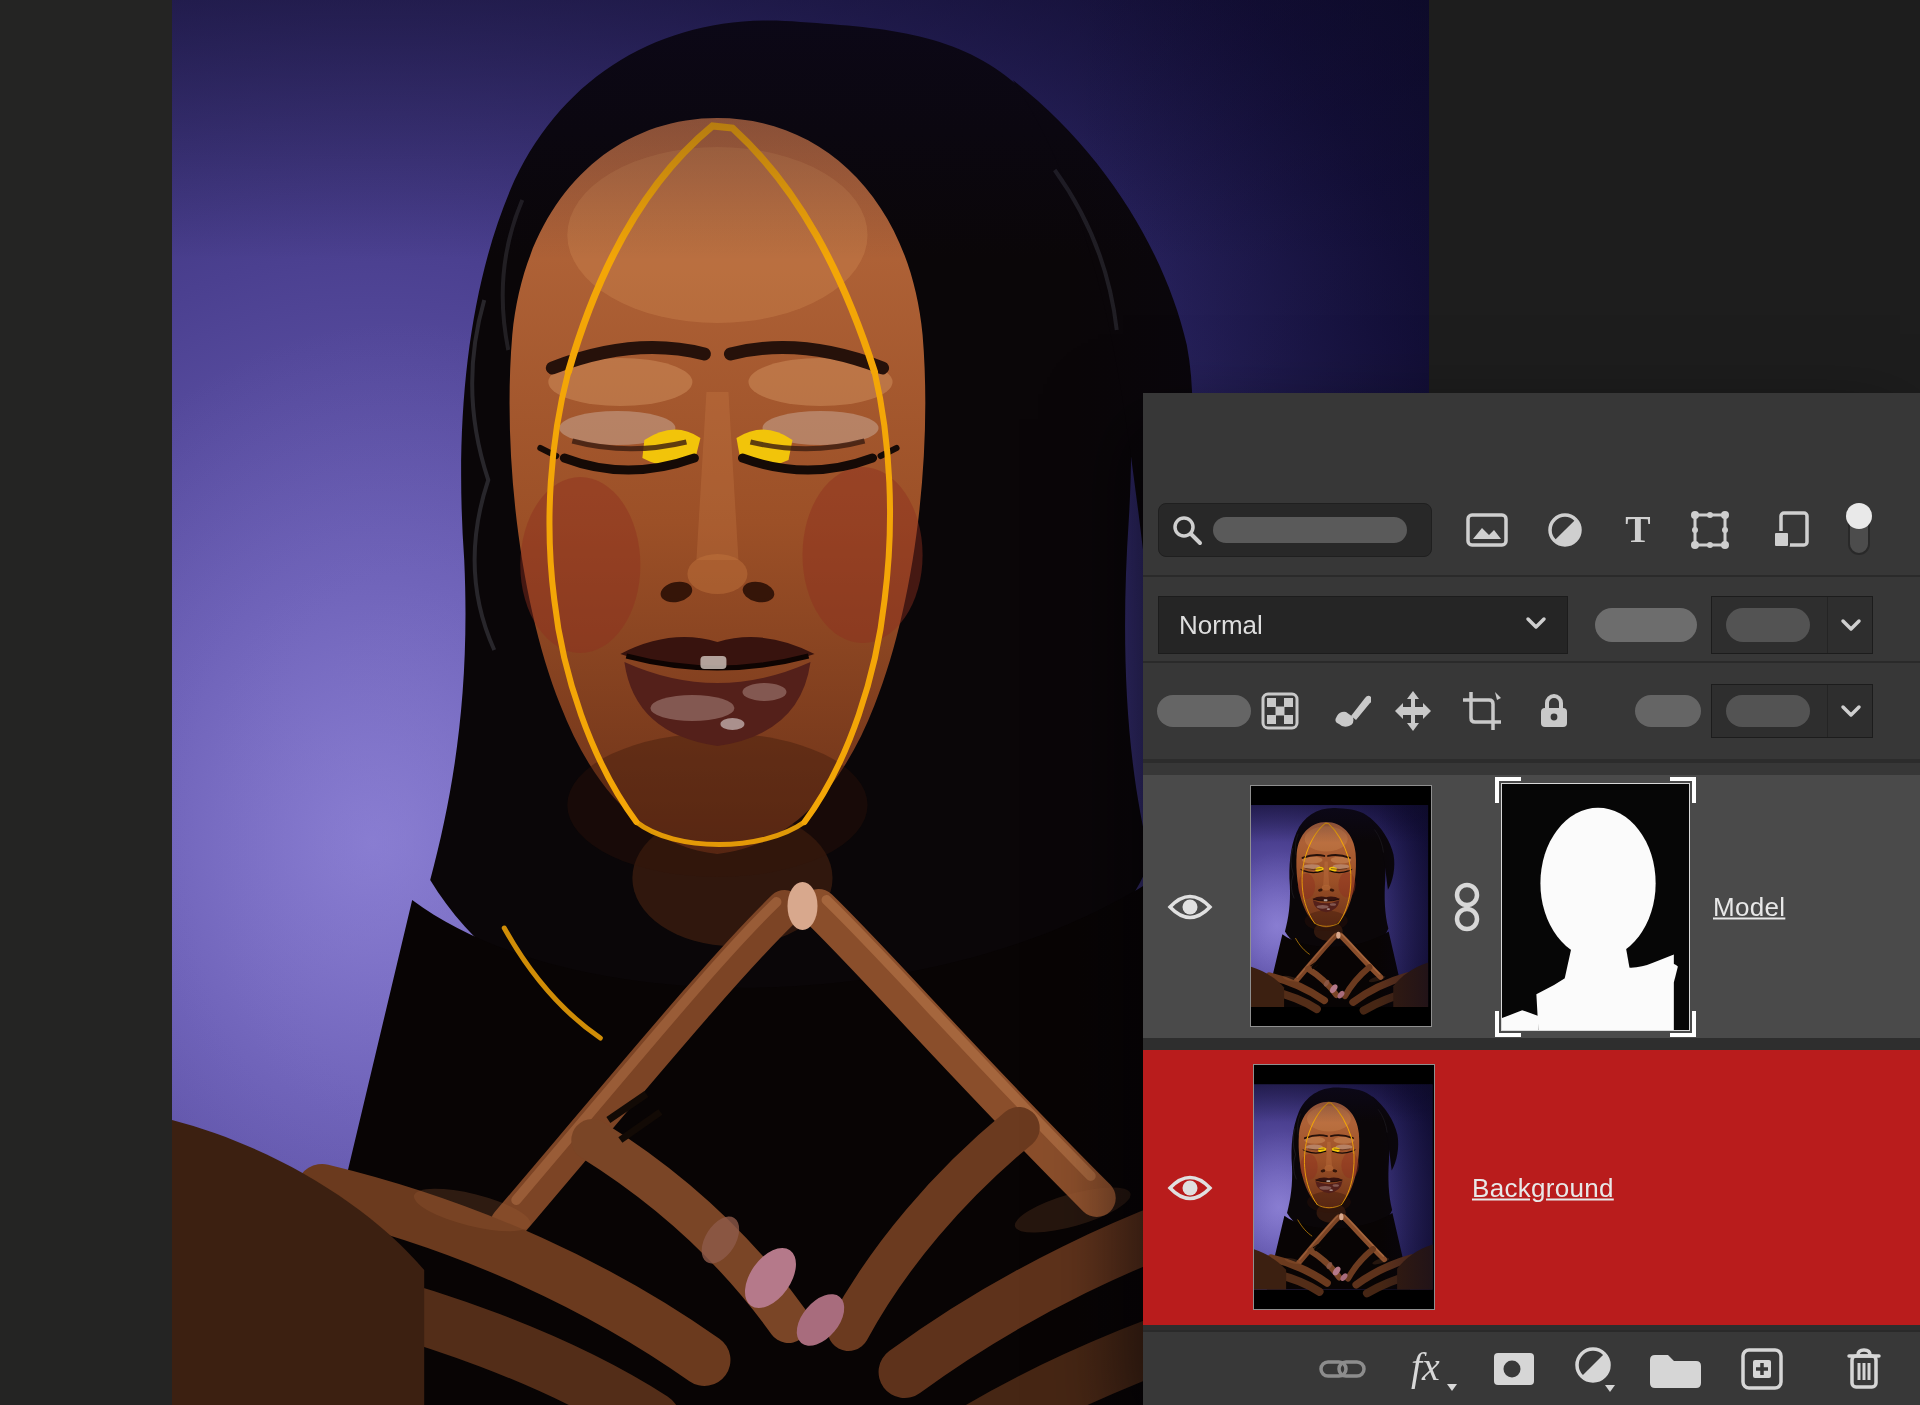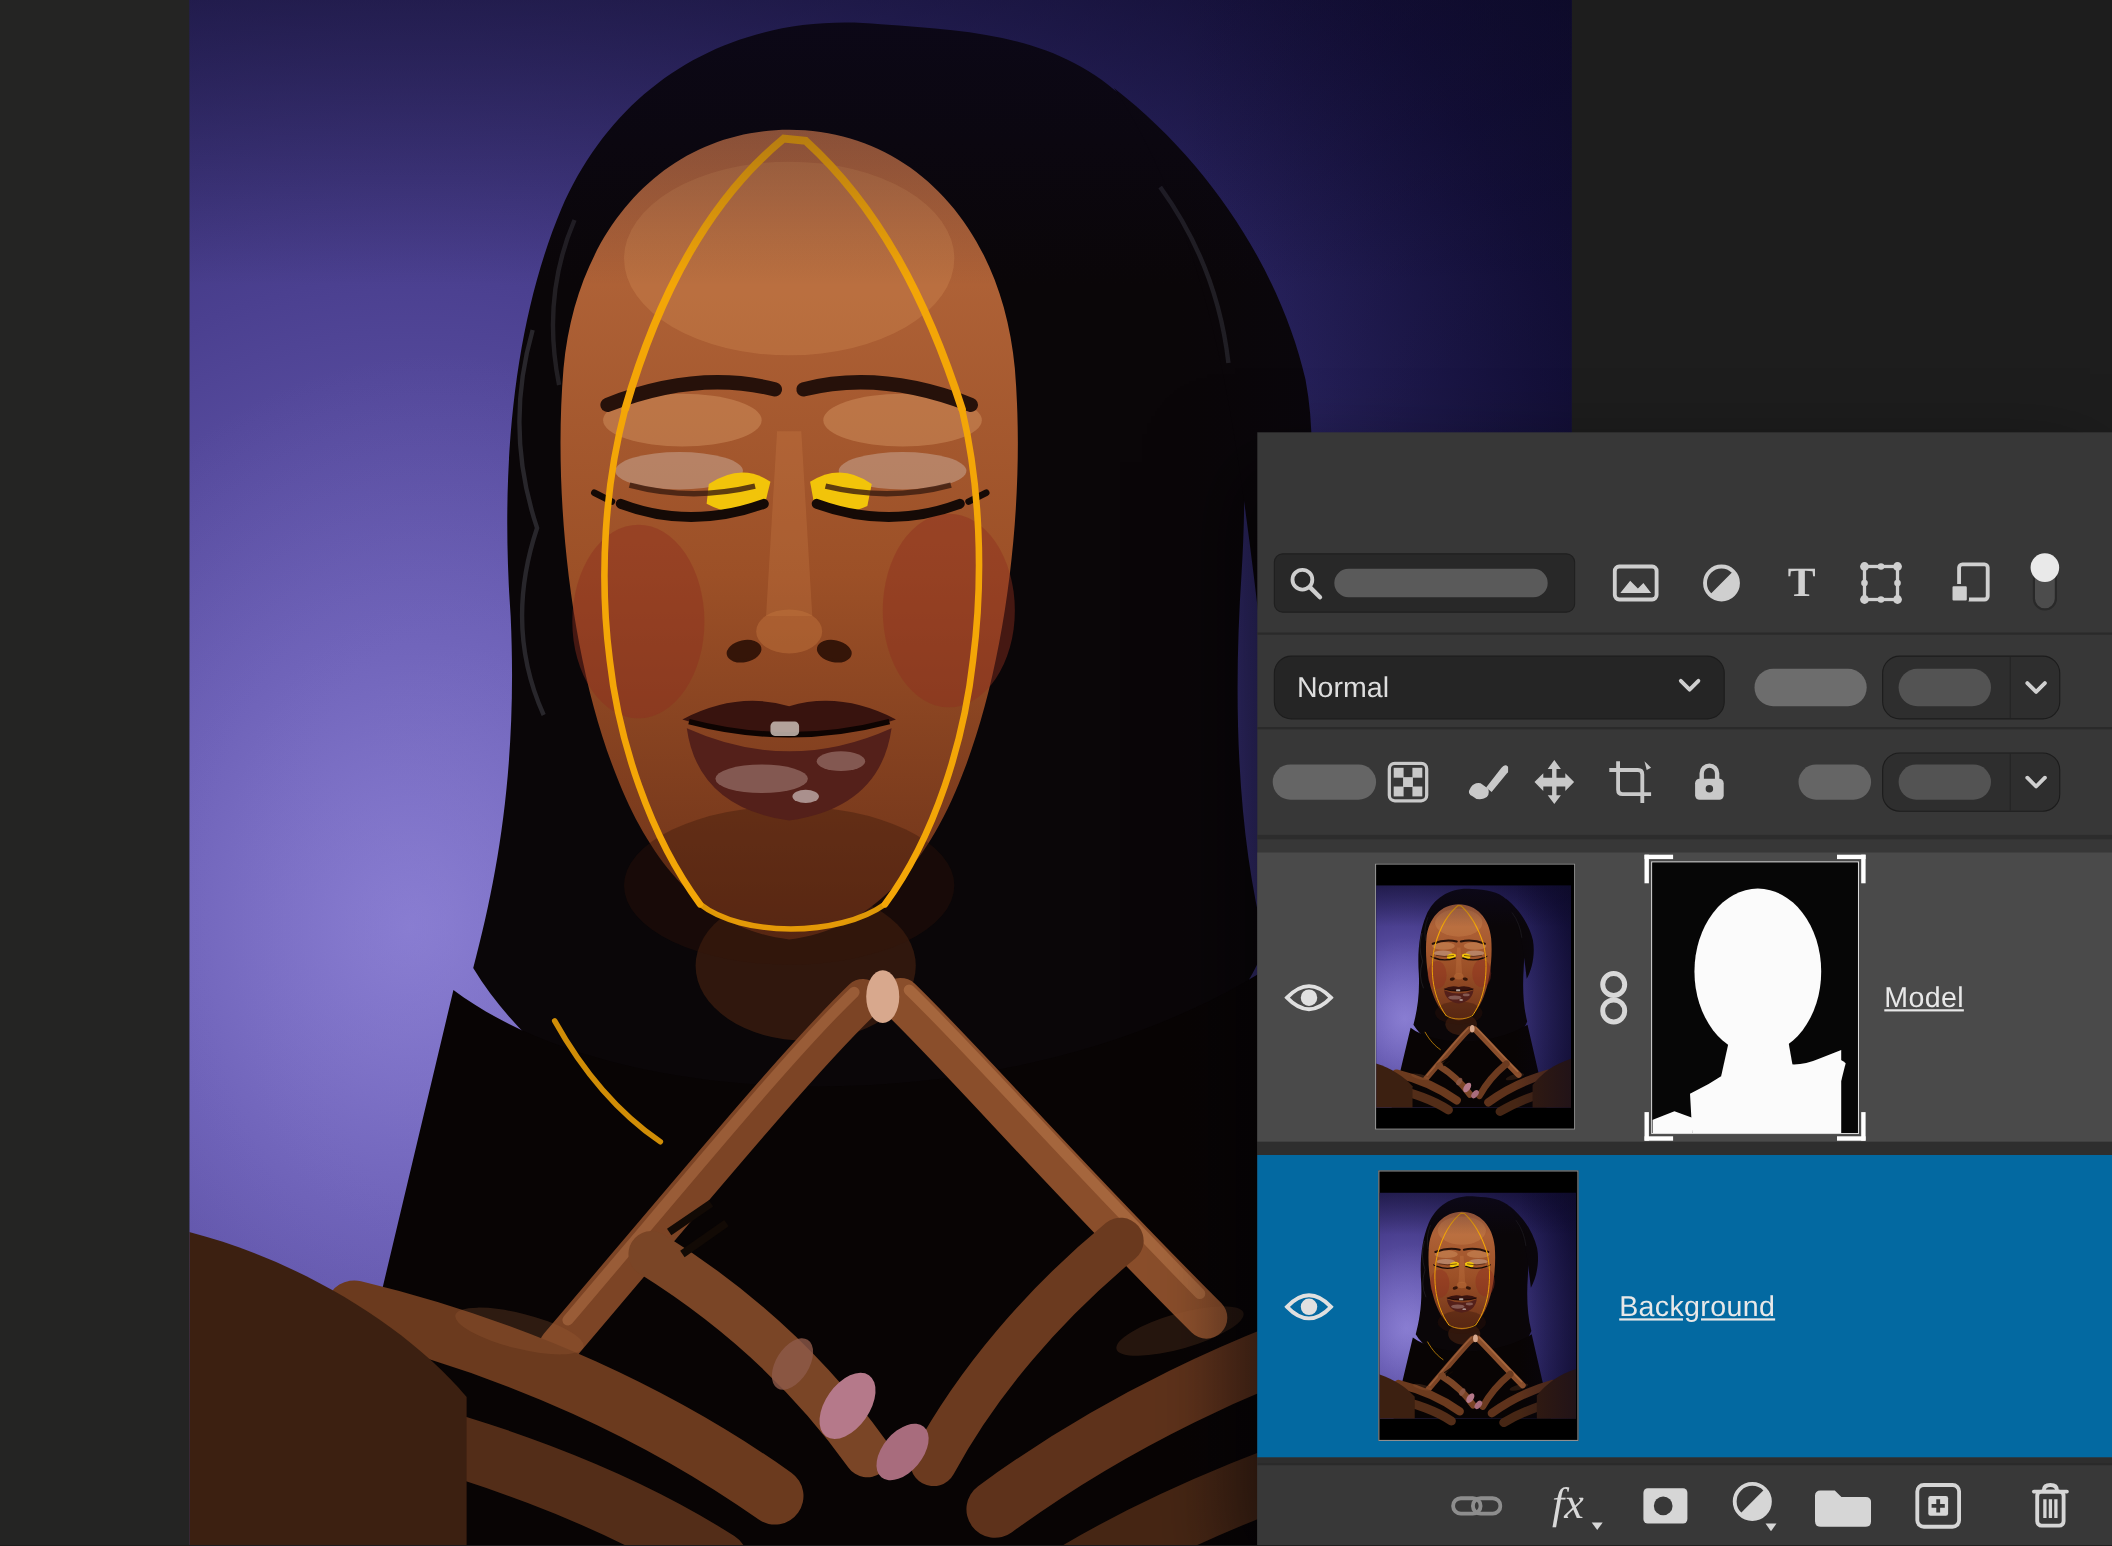--- a/index.html
+++ b/index.html
@@ -16,21 +16,21 @@
   .tab{position:absolute;left:2px;top:0;width:167px;height:75px;background:#393939;
        display:flex;align-items:center;padding-left:26px;}
   .tab-label{color:#f1f1f1;font-size:29px;font-weight:700;letter-spacing:.3px;}
 
   .row{position:absolute;left:0;width:100%;}
   .sep{position:absolute;left:0;width:100%;background:#2a2a2a;}
 
   .search-box{position:absolute;left:15px;top:6px;width:274px;height:54px;background:#282828;
               border:1px solid #1f1f1f;border-radius:8px;display:flex;align-items:center;padding:0 12px;}
   .redact-pill{background:#646464;border-radius:17px;}
-  .ctl-dark{position:absolute;background:#252525;border:1px solid #1c1c1c;border-radius:16px;}
+  .ctl-dark{position:absolute;background:#252525;border:1px solid #1c1c1c;border-radius:0;}
   .blend-text{color:#dedede;font-size:26px;}
   .chev{display:inline-block;}
 
   .icon-abs{position:absolute;top:50%;transform:translateY(-50%);display:flex;align-items:center;justify-content:center;}
 
   .layer-row{position:absolute;left:0;width:100%;}
   .thumb{position:absolute;border:1px solid #8f8f8f;overflow:hidden;background:#000;}
   .thumb svg{display:block;width:100%;height:100%;}
   .layer-label{position:absolute;top:50%;transform:translateY(-50%);color:#e8e8e8;font-size:26px;letter-spacing:.3px;text-decoration:underline;}
   .mask-wrap{position:absolute;}
@@ -333,21 +333,21 @@
         <span class="cb tl"></span>
         <span class="cb tr"></span>
         <span class="cb bl"></span>
         <span class="cb br"></span>
       </div>
       <span class="layer-label" style="left:570px;">Model</span>
     </div>
 
     <div class="sep" style="top:645px;height:12px;background:#2e2e2e;"></div>
 
-    <div class="layer-row" style="top:657px;height:275px;background:#0369a1;">
+    <div class="layer-row" style="top:657px;height:275px;background:#b91c1c;">
       <span class="icon-abs" style="left:24px;width:46px;">
         <svg width="46" height="32" viewBox="0 0 46 32">
           <path d="M3 16 Q23 -5 43 16 Q23 37 3 16 Z" stroke="#e0e0e0" stroke-width="3.5" fill="none"></path>
           <circle cx="23" cy="16" r="7.5" fill="#e0e0e0"></circle>
         </svg>
       </span>
       <div class="thumb" style="left:110px;top:14px;width:182px;height:246px;">
         <svg viewBox="17 0 1056 1405" preserveAspectRatio="xMidYMid slice">
             <use href="#model-art"></use>
           </svg>

